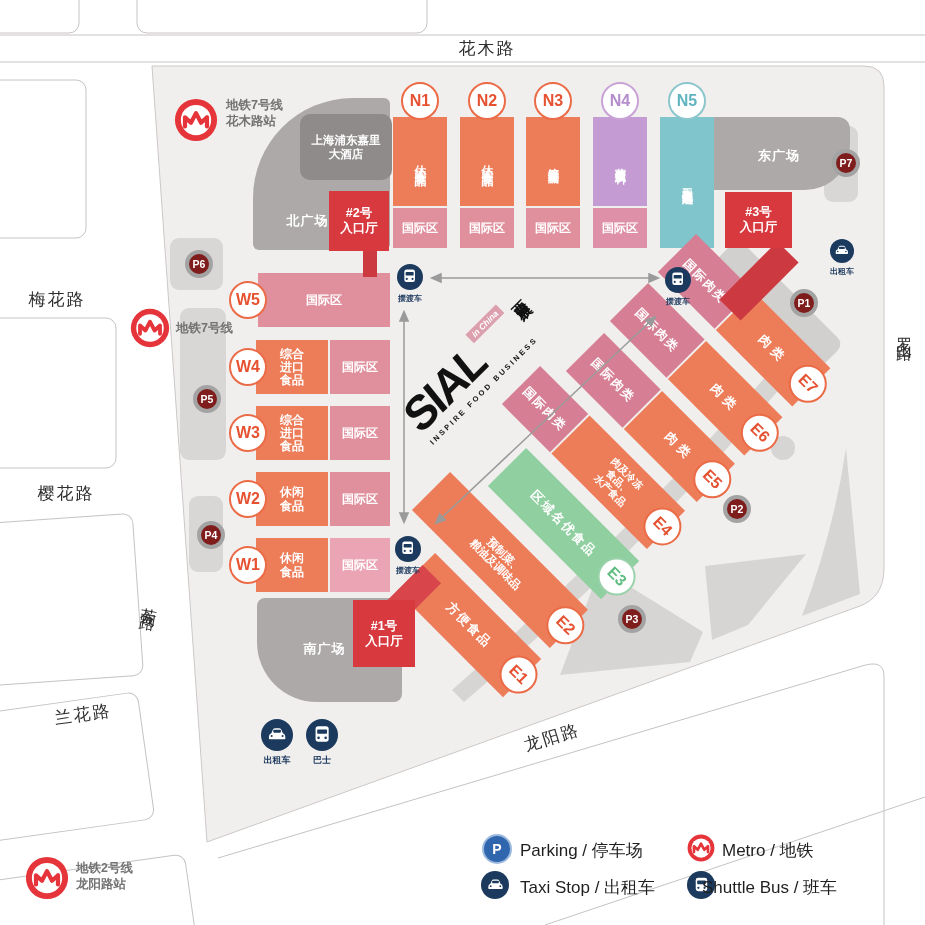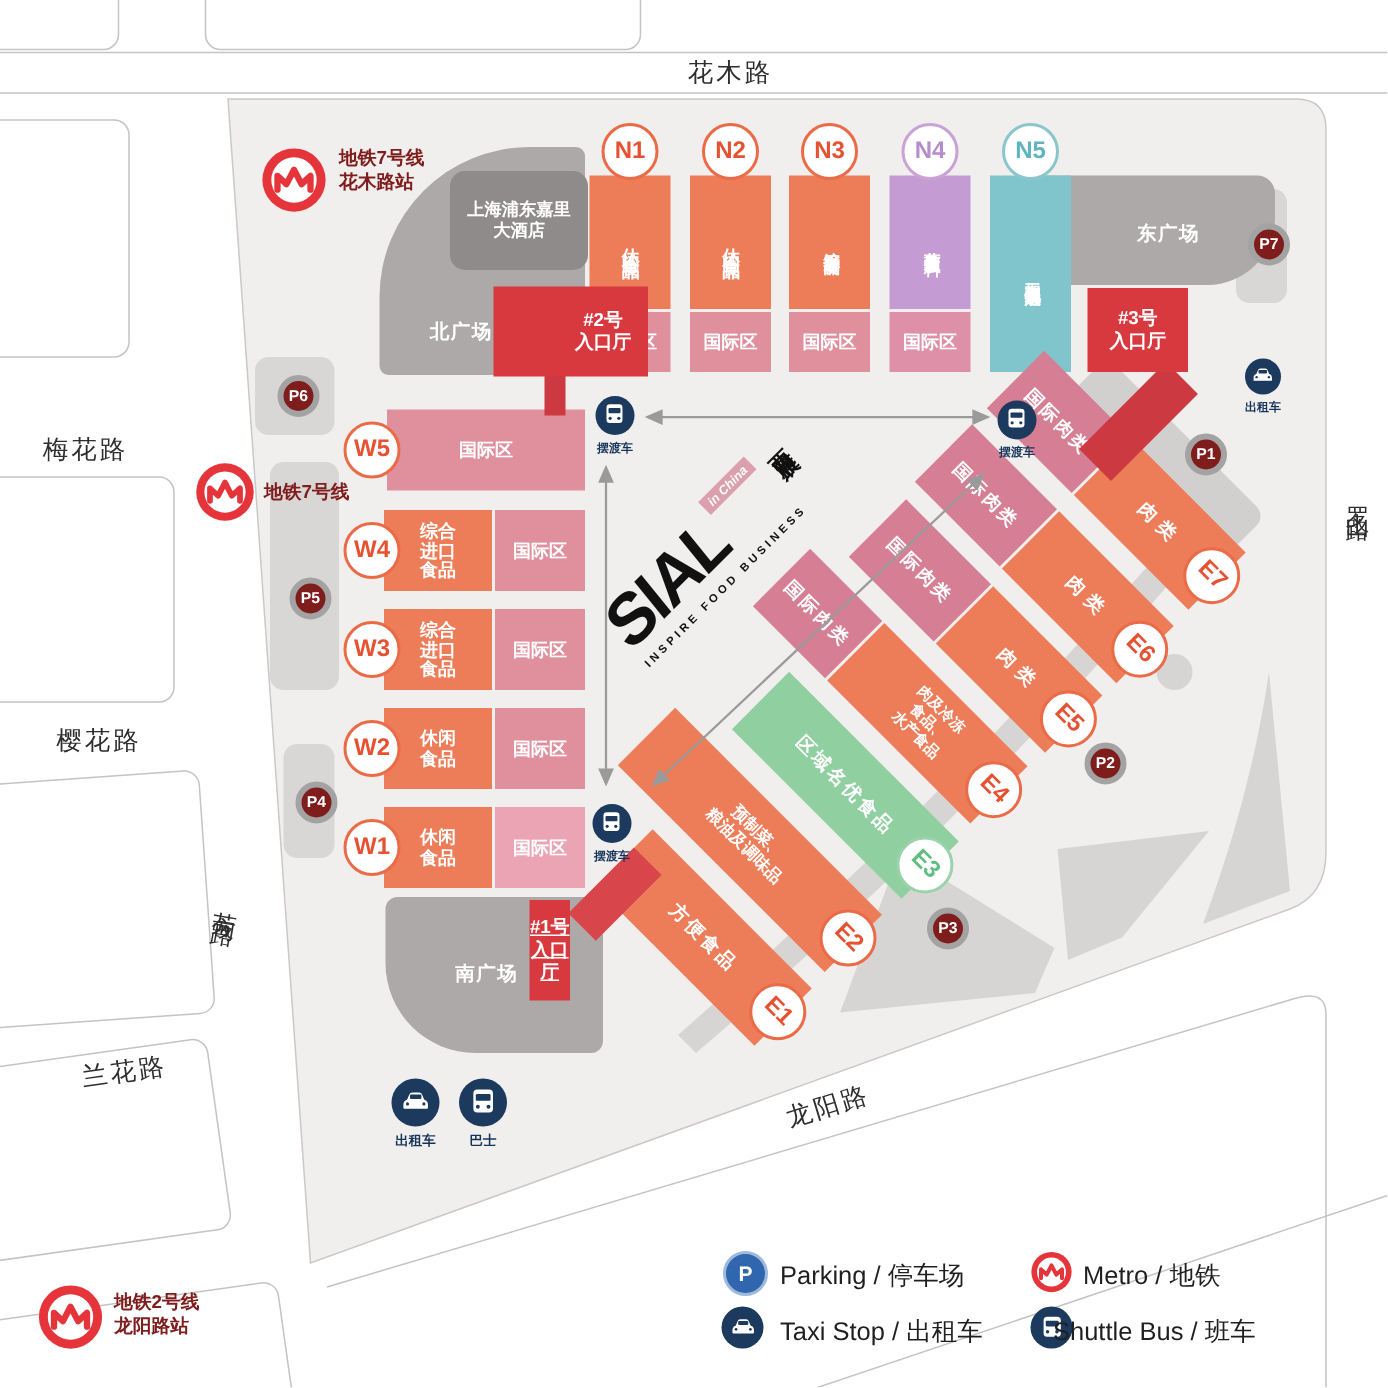--- a/index.html
+++ b/index.html
@@ -66,21 +66,21 @@
   .ticon{position:absolute;border-radius:50%;background:#1B3A5E;display:flex;align-items:center;justify-content:center;z-index:10;}
   .ticon svg{width:82%;height:82%;}
   .iconlabel{position:absolute;font-size:8px;font-weight:700;color:#16345A;text-align:center;width:44px;z-index:10;}
 
   
   .pbadge{position:absolute;width:20px;height:20px;border-radius:50%;background:#7f1d1d;border:4px solid #a3a3a3;
           color:#fff;font-weight:700;font-size:10.5px;display:flex;align-items:center;justify-content:center;z-index:10;}
 
   
   .metrologo{position:absolute;z-index:10;}
-  .metrotext{position:absolute;font-size:12.5px;font-weight:700;color:#7f1d1d;line-height:16px;z-index:10;white-space:pre-line;}
+  .metrotext{position:absolute;font-size:12.5px;font-weight:700;color:#737373;line-height:16px;z-index:10;white-space:pre-line;}
 
   
   .legendtext{position:absolute;font-size:17px;font-weight:500;color:#1f1f1f;white-space:nowrap;z-index:10;}
   .legend-p{position:absolute;width:26px;height:26px;border-radius:50%;background:#2F66AE;border:2px solid #9DB9DD;
             color:#fff;font-weight:700;font-size:14px;display:flex;align-items:center;justify-content:center;z-index:10;}
 
   
   .siallogo{position:absolute;left:408px;top:330px;width:170px;height:110px;transform:rotate(-45deg);z-index:7;}
   .siallogo .row{display:flex;align-items:flex-start;}
   .sialword{font-size:46px;font-weight:900;letter-spacing:-2px;color:#111;transform:skewX(-6deg);line-height:46px;}
@@ -165,25 +165,25 @@
   <div class="plaza" style="left:677px;top:117px;width:173px;height:73px;border-radius:4px 12px 45px 4px;">
     <span class="plabel bindtxt" style="left:62px;top:30px;width:80px;">东广场</span>
   </div>
 
   
   <div class="connector" style="left:363px;top:249px;width:14px;height:28px;"></div>
   <div class="connector" style="left:788px;top:237px;width:82px;height:30px;transform:rotate(135deg);"></div>
   <div class="connector" style="left:388px;top:605px;width:62px;height:26px;transform:rotate(-45deg);background:#D8464B;"></div>
 
   
-  <div class="entrance bindtxt" style="left:329px;top:191px;width:60px;height:60px;padding-left:43px;">#2号
+  <div class="entrance bindtxt" style="left:329px;top:191px;width:60px;height:60px;">#2号
 入口厅</div>
   <div class="entrance bindtxt" style="left:725px;top:192px;width:67px;height:56px;">#3号
 入口厅</div>
-  <div class="entrance bindtxt" style="left:353px;top:600px;width:27px;height:67px;text-decoration:underline;">#1号
+  <div class="entrance bindtxt" style="left:353px;top:600px;width:62px;height:67px;">#1号
 入口厅</div>
 
   
   <div class="ncol" style="left:393px;">
     <div class="badge nbadge">
         <span>N1</span>
       </div>
     <div class="cat bindtxt">休闲食品</div>
     <div class="zone bindtxt">国际区</div>
   </div>

